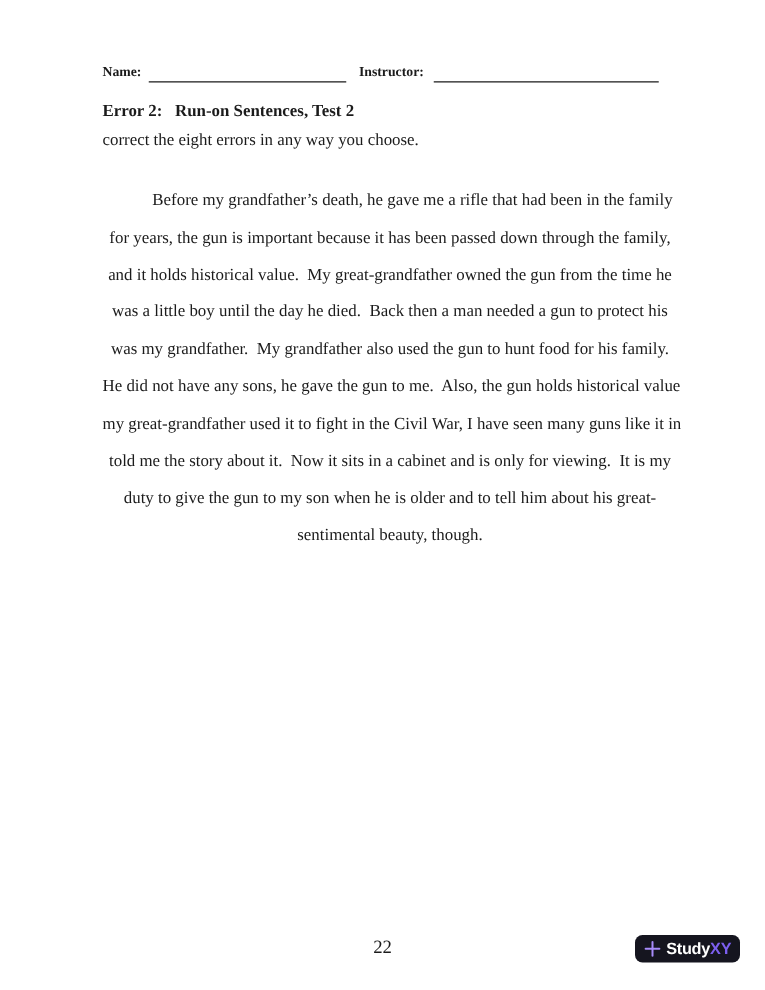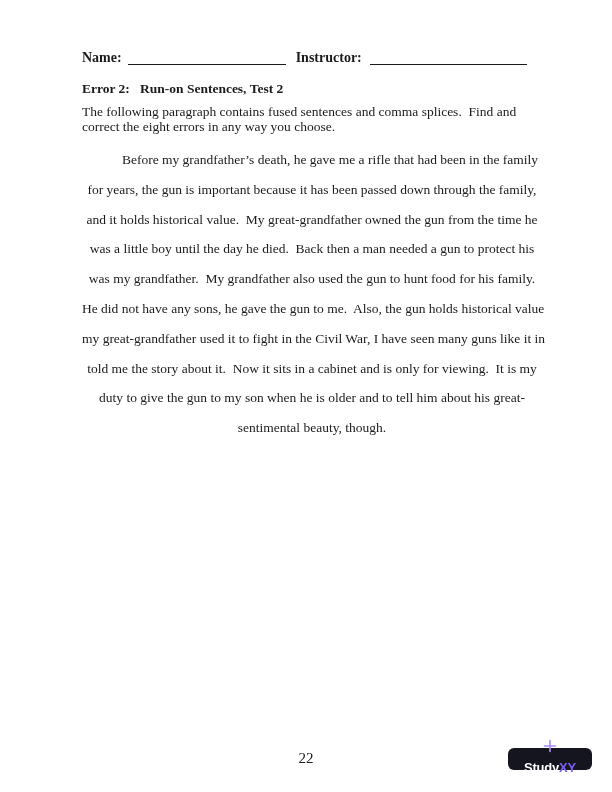--- a/index.html
+++ b/index.html
@@ -19,23 +19,23 @@
   .pre { white-space: pre; }
 
   
   .header {
     position: absolute;
     left: 82px;
     top: 50px;
     width: 445px;
     height: 16px;
     display: flex;
-    align-items: flex-start;
+    align-items: center;
     font-weight: bold;
-    font-size: 14px;
+    font-size: 11px;
     line-height: 16px;
   }
   .blank {
     display: inline-block;
     height: 14px;
     border-bottom: 1.2px solid #1b1b1b;
   }
   .blank-name { width: 158px; margin-left: 6px; }
   .lbl-instructor { margin-left: 10px; }
   .blank-instructor { flex: 1; margin-left: 8px; }
@@ -91,21 +91,20 @@
     top: 748px;
     width: 84px;
     height: 22px;
     background: #15151f;
     border-radius: 6px;
     display: flex;
     align-items: center;
     justify-content: center;
     gap: 4px;
     font-family: "Liberation Sans", sans-serif;
-    flex-direction: column;
   }
   .logo-plus {
     display: block;
     flex: 0 0 auto;
   }
   .logo-text {
     font-size: 13px;
     font-weight: bold;
     color: #ffffff;
     letter-spacing: -0.2px;
@@ -121,21 +120,20 @@
   <div class="header">
     <span class="lbl">Name:</span>
     <span class="blank blank-name"></span>
     <span class="lbl lbl-instructor">Instructor:</span>
     <span class="blank blank-instructor"></span>
   </div>
 
   <h1 class="title pre">Error 2:   Run-on Sentences, Test 2</h1>
 
   <div class="instructions">
-    <div class="pre">The following paragraph contains fused sentences and comma splices.  Find and</div>
     <div class="pre">correct the eight errors in any way you choose.</div>
   </div>
 
   <div class="bodytext">
     <div class="bl pre indent">Before my grandfather’s death, he gave me a rifle that had been in the family</div>
     <div class="bl pre">for years, the gun is important because it has been passed down through the family,</div>
     <div class="bl pre">and it holds historical value.  My great-grandfather owned the gun from the time he</div>
     <div class="bl pre">was a little boy until the day he died.  Back then a man needed a gun to protect his</div>
     <div class="bl pre">was my grandfather.  My grandfather also used the gun to hunt food for his family.</div>
     <div class="bl pre">He did not have any sons, he gave the gun to me.  Also, the gun holds historical value</div>

